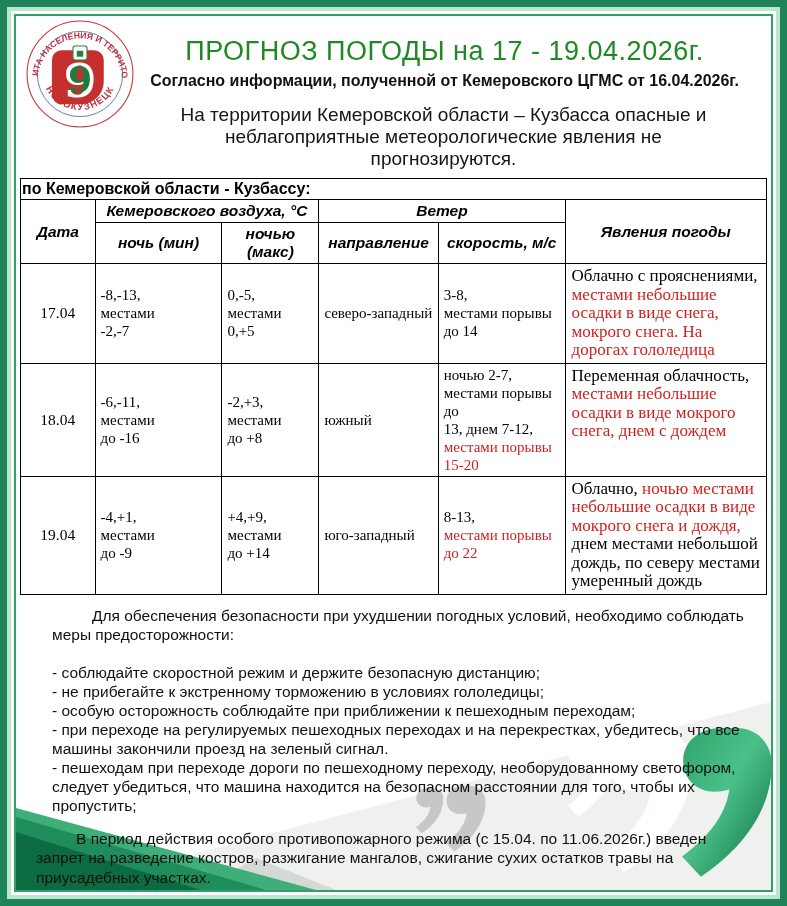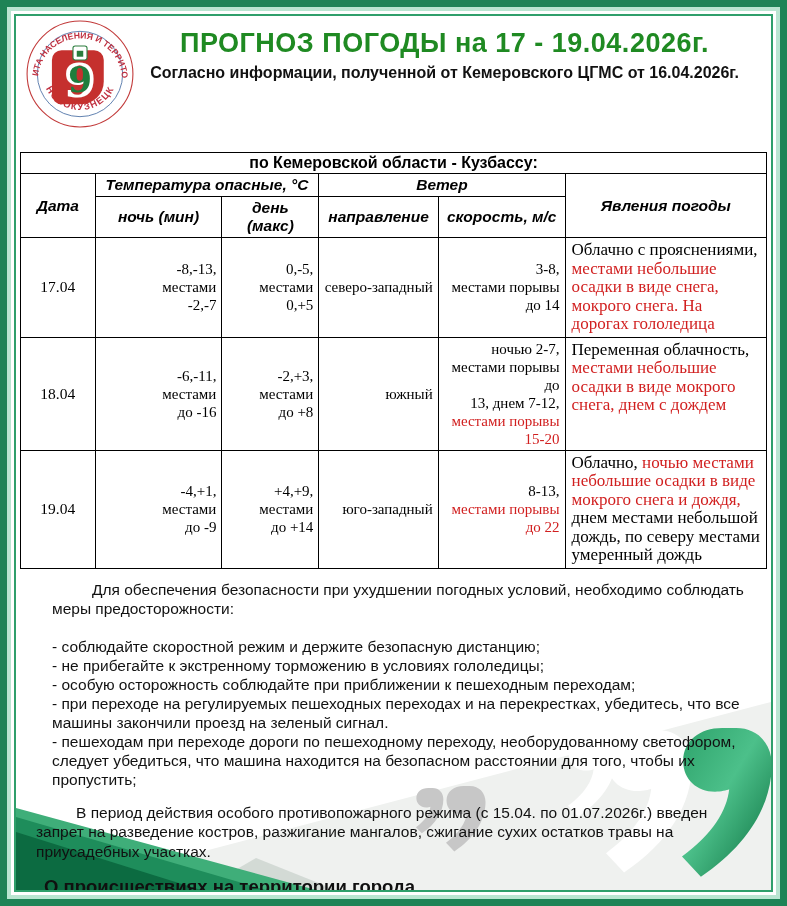--- a/index.html
+++ b/index.html
@@ -6,31 +6,31 @@
   body{width:787px;height:906px;font-family:"Liberation Sans",sans-serif;background:#fff;}
   .frame1{box-sizing:border-box;width:787px;height:906px;border:7px solid #1e8356;}
   .frame2{box-sizing:border-box;width:100%;height:100%;border:4px solid #b9e5d1;}
   .frame3{box-sizing:border-box;width:100%;height:100%;border:3px solid #ffffff;}
   .frame4{box-sizing:border-box;width:100%;height:100%;border:2px solid #2f9f6b;position:relative;background:#fff;overflow:hidden;}
   .content{position:relative;z-index:2;padding:0 4px;}
   
   .hdr{position:relative;padding:10px 0 0 0;min-height:118px;}
   .logo{position:absolute;left:6px;top:4px;width:108px;height:108px;}
   .titleblock{margin-left:112px;margin-right:10px;text-align:center;}
-  .title{color:#1f8a22;font-size:27px;font-weight:bold;letter-spacing:.5px;margin-top:2px;}
+  .title{color:#1f8a22;font-size:27px;font-weight:normal;letter-spacing:.5px;margin-top:10px;}
   .subtitle{color:#111;font-size:16px;font-weight:bold;margin-top:5px;}
   .notice{color:#161616;font-size:19px;margin:14px 30px 0 140px;text-align:center;line-height:22px;}
   .noticewrap{margin-left:-112px;}
   
   table{border-collapse:collapse;width:100%;margin-top:8px;table-layout:fixed;}
   table,td,th{border:1.5px solid #000;}
   td,th{padding:2px 5px;vertical-align:middle;}
-  .region{font-weight:bold;font-size:16px;text-align:center;padding:1px;}
+  .region{font-weight:bold;font-size:16px;padding:1px;}
   .hcell{font-style:italic;font-weight:bold;font-size:15.5px;text-align:center;font-family:"Liberation Sans",sans-serif;}
-  .dcell{font-family:"Liberation Serif",serif;font-size:15px;text-align:right;line-height:18px;}
+  .dcell{font-family:"Liberation Serif",serif;font-size:15px;text-align:left;line-height:18px;}
   .datecell{font-family:"Liberation Serif",serif;font-weight:normal;font-size:15.5px;text-align:center;}
   .phen{font-family:"Liberation Serif",serif;font-size:17px;text-align:left;vertical-align:top;line-height:18.5px;padding:3px 6px;}
   .pre{white-space:pre-line;}
   .red{color:#d11f1f;}
   
   .safety{font-size:15.5px;line-height:19px;color:#111;margin:11px 12px 0 32px;}
   .indent{text-indent:40px;}
   .gap{height:19px;}
   .fire{font-size:15.5px;line-height:19.5px;color:#111;margin:14px 12px 0 16px;text-indent:40px;}
   
@@ -85,45 +85,48 @@
         </text>
         <path d="M33,28 h30 a9,9 0 0 1 9,9 v20 a21,21 0 0 1 -21,21 h-18 a9,9 0 0 1 -9,-9 v-32 a9,9 0 0 1 9,-9 z" fill="#c5302e"></path>
         <text x="50" y="71" text-anchor="middle" font-family="DejaVu Serif, serif" font-weight="bold" font-size="44" fill="#ffffff">9</text>
         <text x="50" y="67" text-anchor="middle" font-family="DejaVu Serif, serif" font-weight="bold" font-size="32" fill="#1e7d3c">9</text>
         <rect x="43.5" y="24" width="13" height="13" rx="2" fill="#ffffff" stroke="#2a7d3c" stroke-width="1"></rect>
         <rect x="47" y="28.5" width="6" height="5.5" fill="#2a7d3c"></rect>
       </svg>
       <div class="titleblock">
         <div class="title">ПРОГНОЗ ПОГОДЫ на 17 - 19.04.2026г.</div>
         <div class="subtitle">Согласно информации, полученной от Кемеровского ЦГМС от 16.04.2026г.</div>
+        <div class="noticewrap">
+                  <div class="notice">На территории Кемеровской области – Кузбасса опасные и неблагоприятные метеорологические явления не прогнозируются.</div>
+                </div>
       </div>
     </div>
 
     <table>
       <colgroup>
         <col style="width:10%">
                 <col style="width:17%">
                 <col style="width:13%">
         <col style="width:16%">
                 <col style="width:17%">
                 <col style="width:27%">
       </colgroup>
       <tbody>
                 <tr>
         <td colspan="6" class="region">по Кемеровской области  - Кузбассу:</td>
       </tr>
       <tr>
         <td rowspan="2" class="hcell">Дата</td>
-        <td colspan="2" class="hcell">Температура  опасные, °С</td>
+        <td colspan="2" class="hcell">Кемеровского  воздуха, °С</td>
         <td colspan="2" class="hcell">Ветер</td>
         <td rowspan="2" class="hcell">Явления погоды</td>
       </tr>
       <tr>
         <td class="hcell">ночь (мин)</td>
-        <td class="hcell">день (макс)</td>
+        <td class="hcell">ночью (макс)</td>
         <td class="hcell">направление</td>
         <td class="hcell">скорость, м/с</td>
       </tr>
 
       <tr>
         <td class="datecell">17.04</td>
         <td class="dcell pre">-8,-13,
 местами
 -2,-7</td>
         <td class="dcell pre">0,-5,
@@ -179,21 +182,21 @@
 
     <div class="safety">
       <div class="indent">Для обеспечения  безопасности при ухудшении  погодных условий, необходимо соблюдать меры предосторожности:</div>
       <div class="gap"></div>
       <div>- соблюдайте скоростной режим и держите  безопасную дистанцию;</div>
       <div>- не  прибегайте  к экстренному  торможению  в условиях  гололедицы;</div>
       <div>- особую  осторожность соблюдайте при приближении  к пешеходным  переходам;</div>
       <div>- при переходе на  регулируемых пешеходных  переходах и на  перекрестках, убедитесь,  что все машины закончили  проезд на зеленый  сигнал.</div>
       <div>- пешеходам  при переходе дороги по пешеходному  переходу, необорудованному  светофором, следует убедиться, что машина  находится на безопасном  расстоянии для того, чтобы их пропустить;</div>
     </div>
-    <div class="fire">В период действия  особого противопожарного режима  (с 15.04.  по 01.07.2026г.)  введен  запрет  на разведение  костров, разжигание мангалов, сжигание  сухих остатков травы на приусадебных участках.</div>
+    <div class="fire">В период действия  особого противопожарного режима  (с 15.04.  по 11.06.2026г.)  введен  запрет  на разведение  костров, разжигание мангалов, сжигание  сухих остатков травы на приусадебных участках.</div>
 
     <div class="boldlines">
       <div>О происшествиях на территории города,</div>
 
     </div>
 
   </div>
 
 </div>
 </div>

